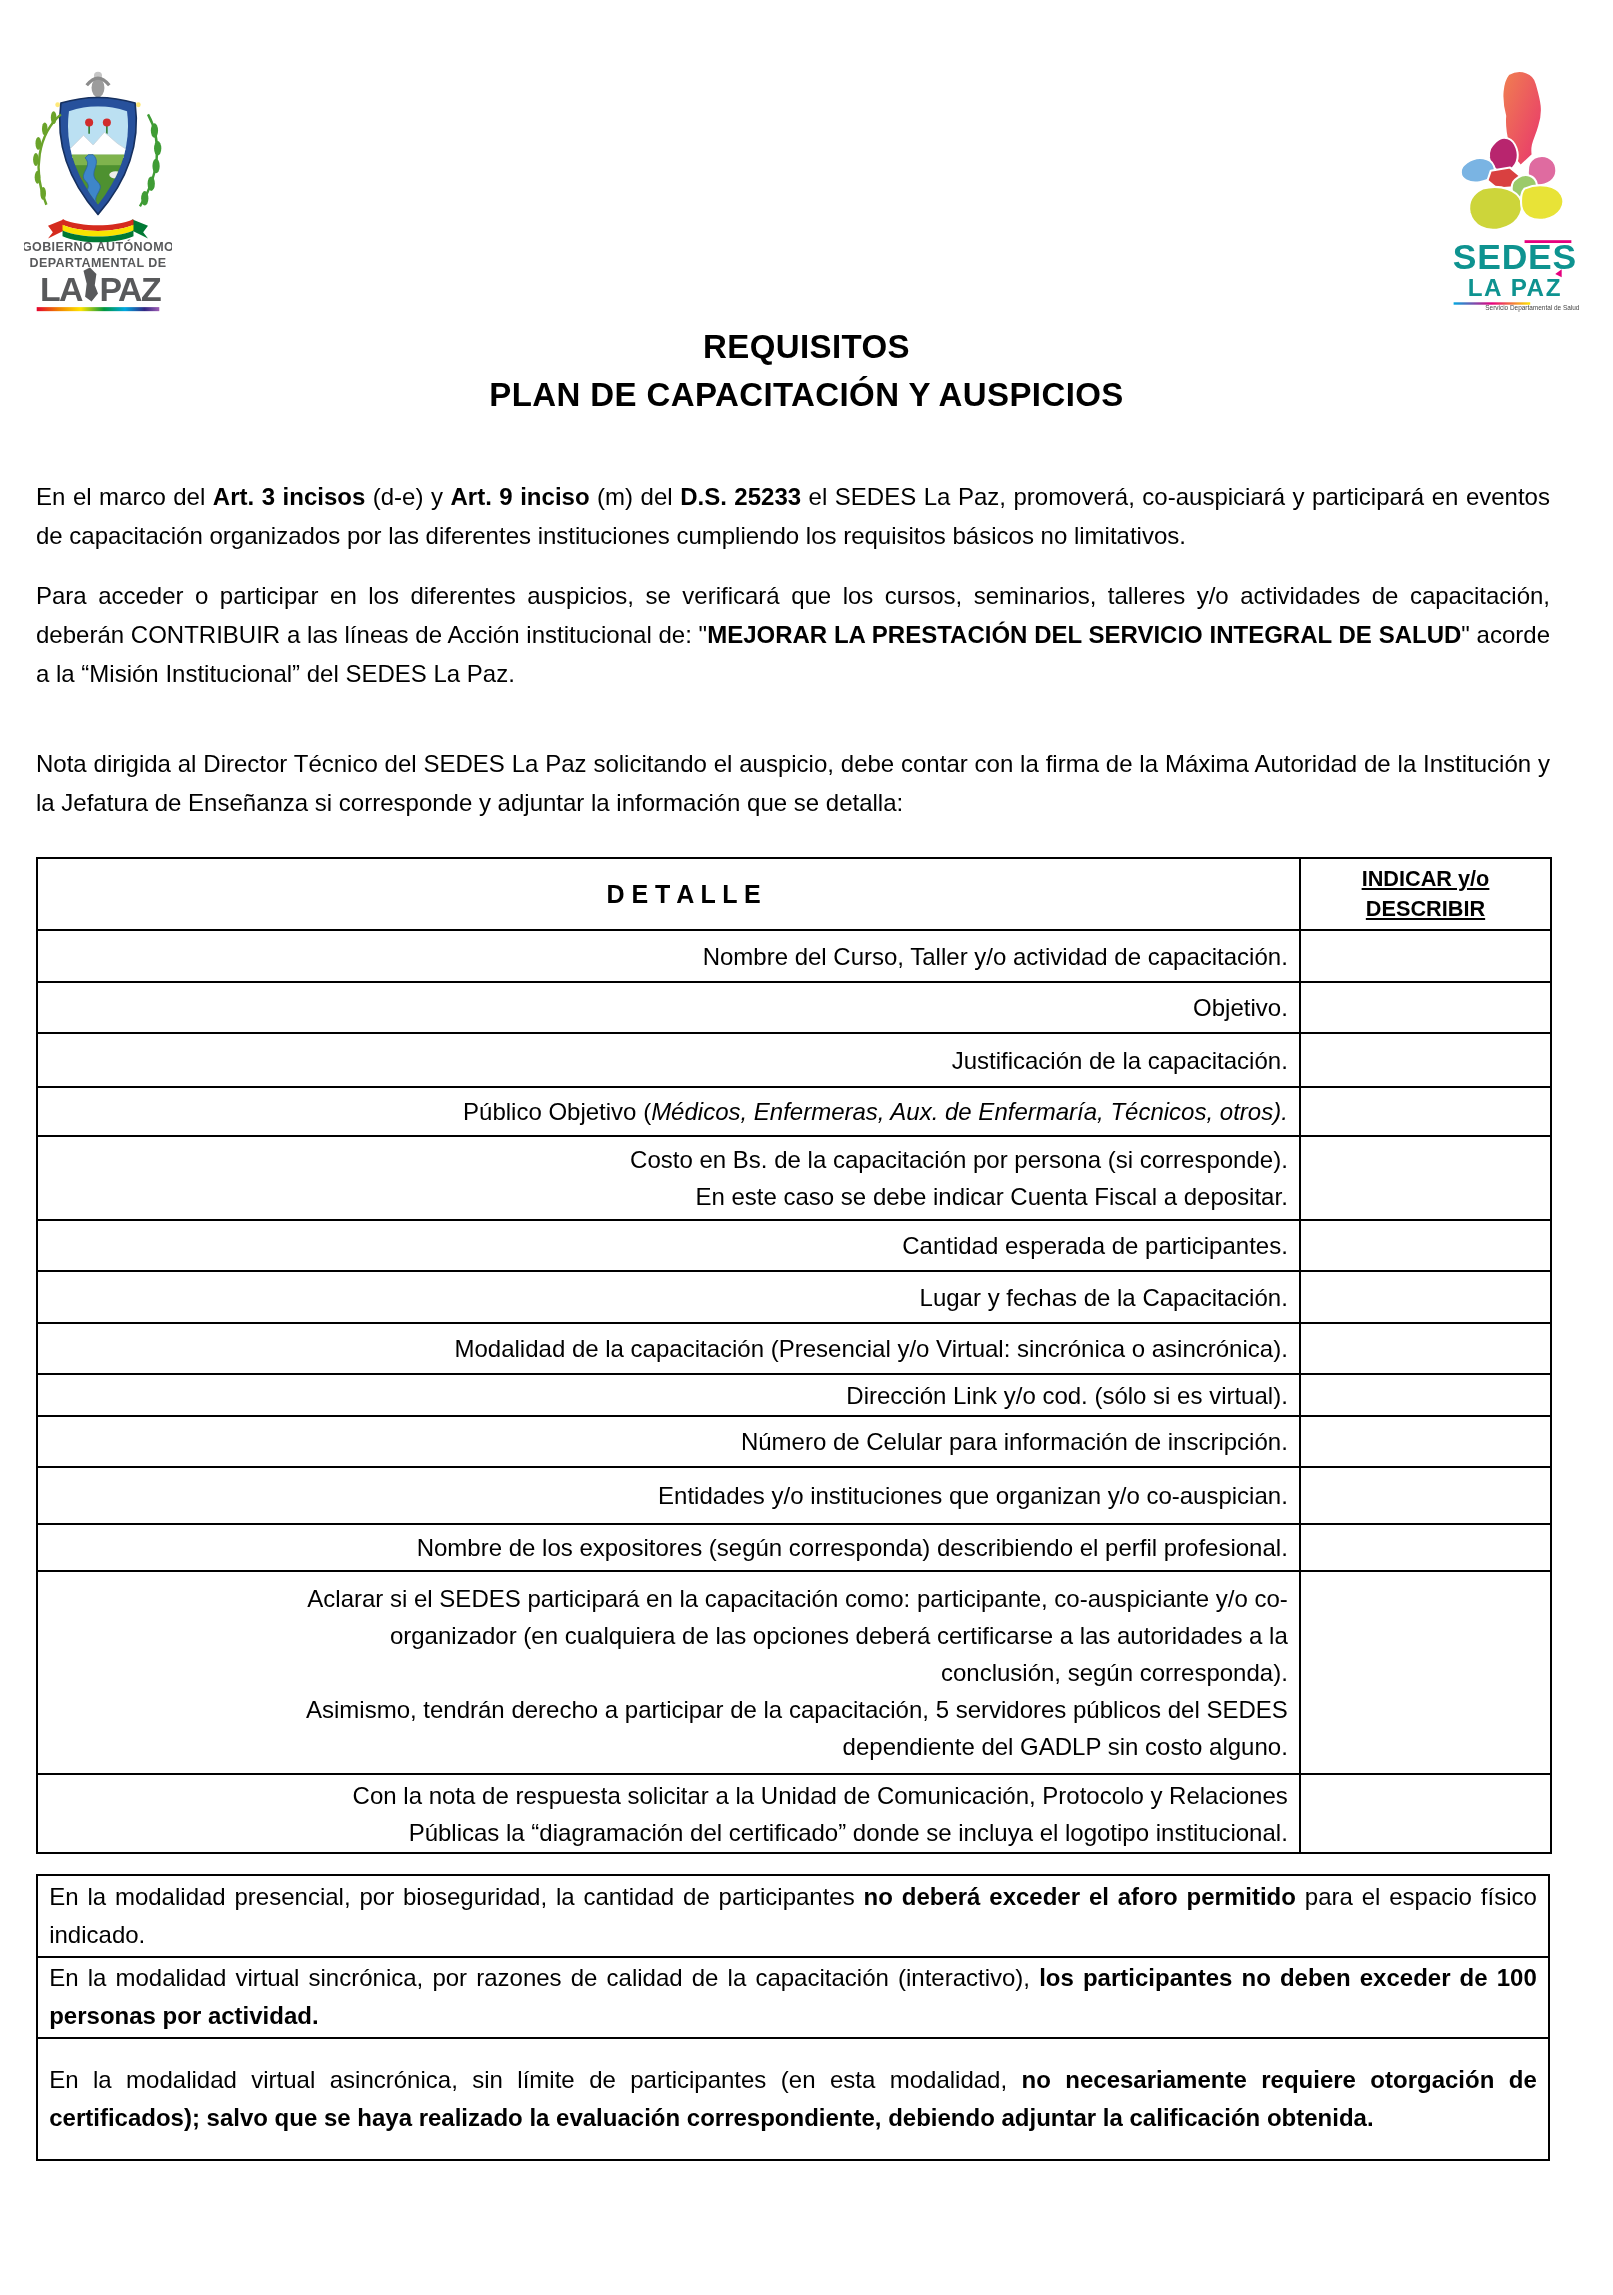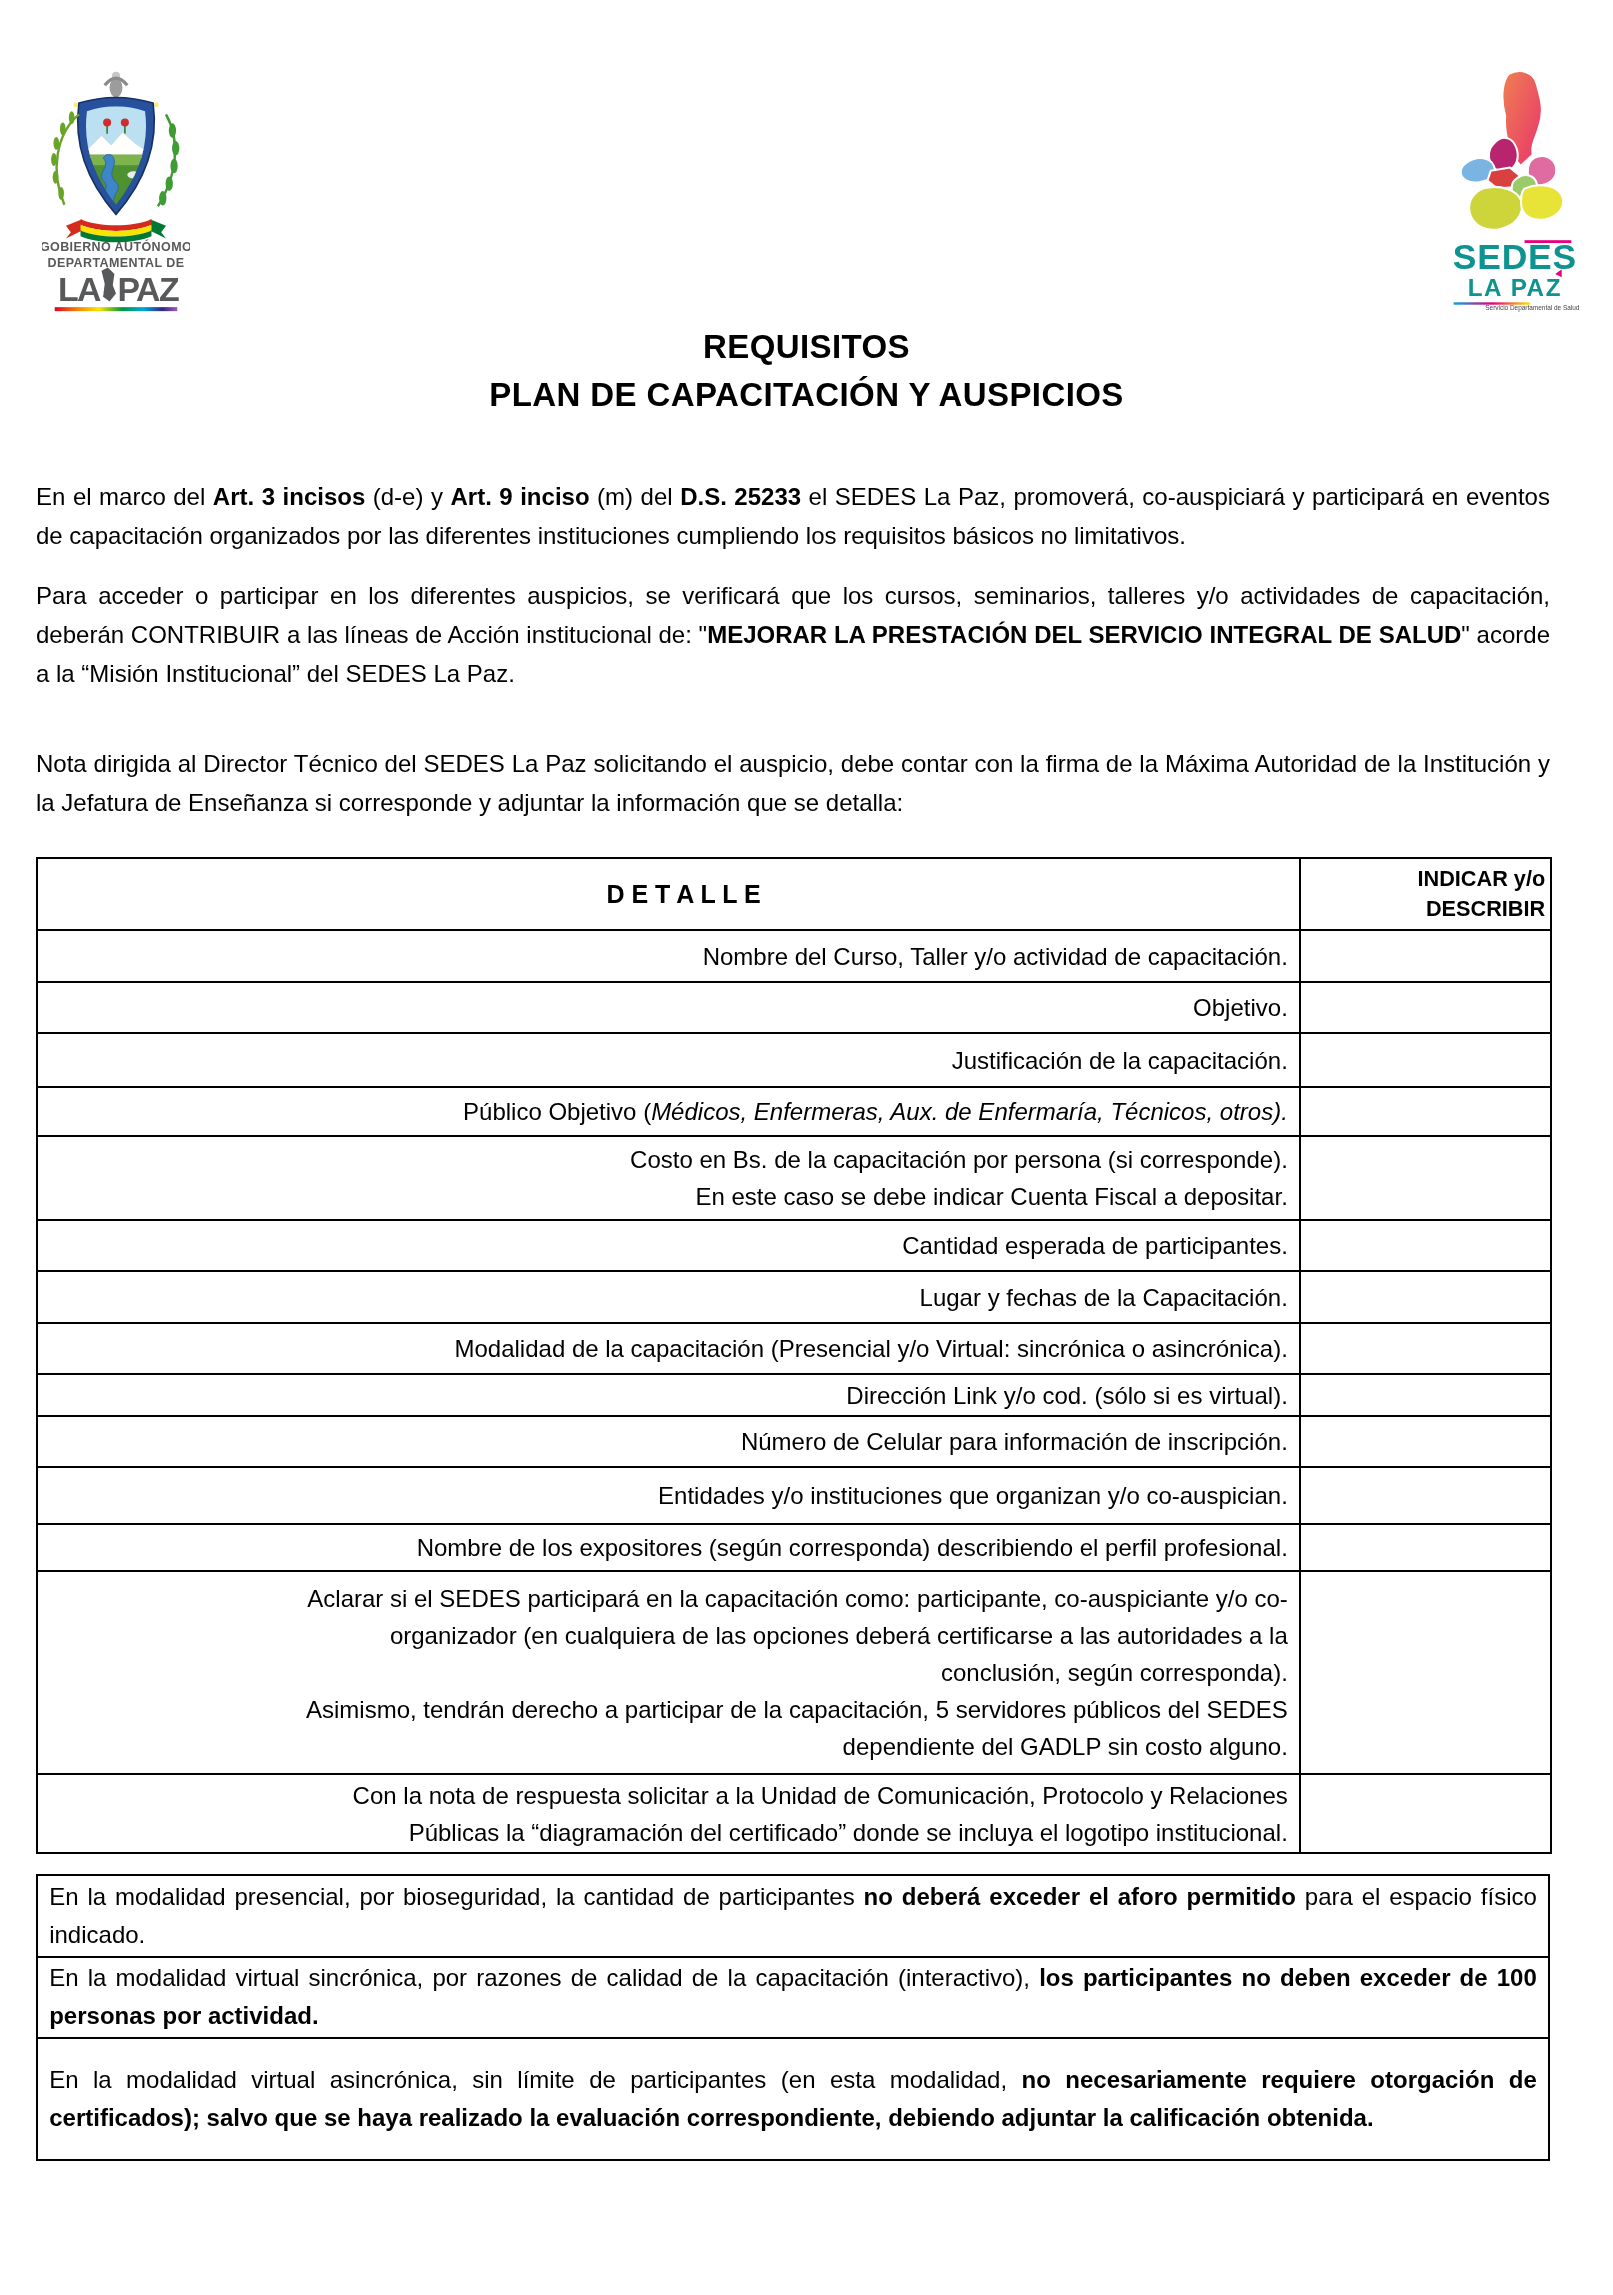--- a/index.html
+++ b/index.html
@@ -1,21 +1,21 @@
 <!DOCTYPE html>
 <html style="font-size:13px"><head>
 <meta charset="utf-8">
 <style>
   * { margin:0; padding:0; box-sizing:border-box; }
   html,body { background:#ffffff; }
   body {
     width:1613px; height:2295px; position:relative;
     color:#000; font-family:"Liberation Sans", sans-serif;
   }
-  .logo-left  { position:absolute; left:42px;  top:66px;  width:148px; height:250px; }
+  .logo-left  { position:absolute; left:24px;  top:66px;  width:148px; height:250px; }
   .logo-right { position:absolute; left:1443px; top:66px; width:143px; height:250px; }
 
   .doc-title {
     position:absolute; top:323px; left:0; width:100%;
     text-align:center; font-weight:bold; font-size:33px; line-height:48px;
     letter-spacing:0.4px;
   }
 
   .content { position:absolute; top:477px; left:36px; width:1514px; }
 
@@ -30,22 +30,22 @@
     margin-top:35px; width:100%; border-collapse:collapse; table-layout:fixed;
     border:2.8px solid #000;
   }
   table.req th, table.req td { border:2px solid #000; }
   th.detail {
     width:1263px; font-size:25px; font-weight:bold; text-align:center;
     vertical-align:middle;
     padding-left:30px;
   }
   th.indicate {
-    font-size:21.7px; font-weight:bold; text-align:right; vertical-align:middle;
-    line-height:30px; white-space:pre-line; padding:3.2px 4.8px;
+    font-size:21.7px; font-weight:bold; text-align:center; vertical-align:middle;
+    line-height:30px; white-space:pre-line; padding:3.2px 4.8px;text-decoration:underline;
   }
   td.detail-cell {
     font-size:24px; line-height:37px; padding:1.6px 11.2px;
     vertical-align:middle; white-space:pre-wrap; text-align:right;
   }
   td.describe-cell { background:#fff; }
 
   table.notes {
     margin-top:20px; width:100%; border-collapse:collapse; table-layout:fixed;
     border:2.8px solid #000;

